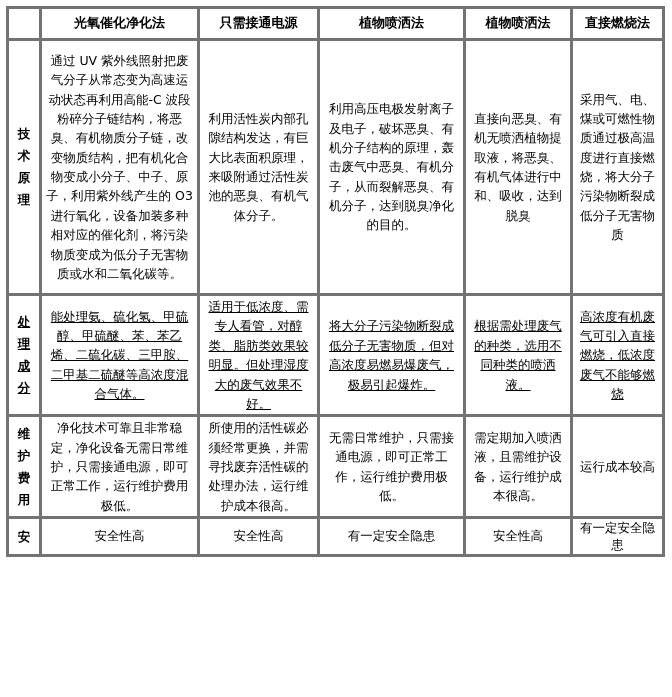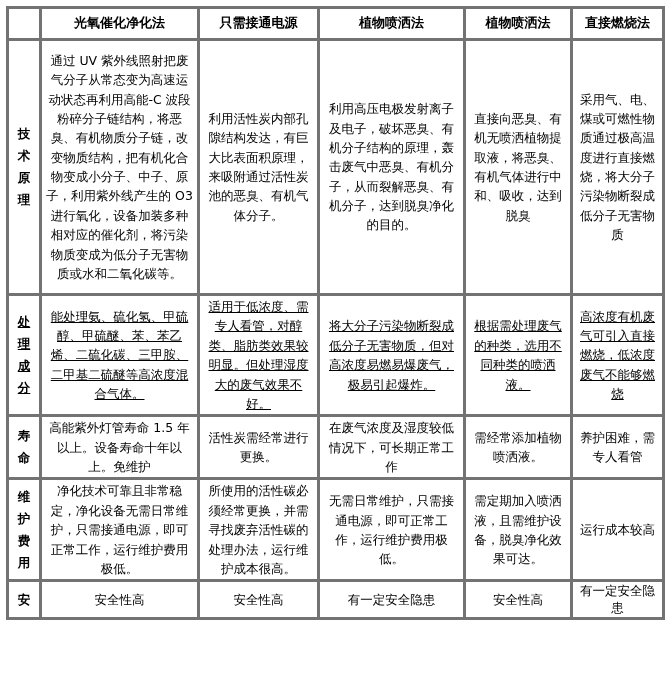--- a/index.html
+++ b/index.html
@@ -92,39 +92,29 @@
     <th class="rowhead">
           <div class="vert">处理成分</div>
         </th>
     <td>能处理氨、硫化氢、甲硫醇、甲硫醚、苯、苯乙烯、二硫化碳、三甲胺、二甲基二硫醚等高浓度混合气体。</td>
     <td>适用于低浓度、需专人看管，对醇类、脂肪类效果较明显。但处理湿度大的废气效果不好。</td>
     <td>将大分子污染物断裂成低分子无害物质，但对高浓度易燃易爆废气，极易引起爆炸。</td>
     <td>根据需处理废气的种类，选用不同种类的喷洒液。</td>
     <td>高浓度有机废气可引入直接燃烧，低浓度废气不能够燃烧</td>
   </tr>
 
-  <tr class="h-r3">
-    <th class="rowhead">
-          <div class="vert">寿命</div>
-        </th>
-    <td>高能紫外灯管寿命 1.5 年以上。设备寿命十年以上。免维护</td>
-    <td>活性炭需经常进行更换。</td>
-    <td>在废气浓度及湿度较低情况下，可长期正常工作</td>
-    <td>需经常添加植物喷洒液。</td>
-    <td>养护困难，需专人看管</td>
-  </tr>
 
   <tr class="h-r4">
     <th class="rowhead">
           <div class="vert">维护费用</div>
         </th>
     <td>净化技术可靠且非常稳定，净化设备无需日常维护，只需接通电源，即可正常工作，运行维护费用极低。</td>
     <td>所使用的活性碳必须经常更换，并需寻找废弃活性碳的处理办法，运行维护成本很高。</td>
     <td>无需日常维护，只需接通电源，即可正常工作，运行维护费用极低。</td>
-    <td>需定期加入喷洒液，且需维护设备，脱臭净化效果可达。</td>
+    <td>需定期加入喷洒液，且需维护设备，运行维护成本很高。</td>
     <td>运行成本较高</td>
   </tr>
 
   <tr class="h-r5">
     <th class="rowhead">
           <div class="vert">安</div>
         </th>
     <td>安全性高</td>
     <td>安全性高</td>
     <td>有一定安全隐患</td>

